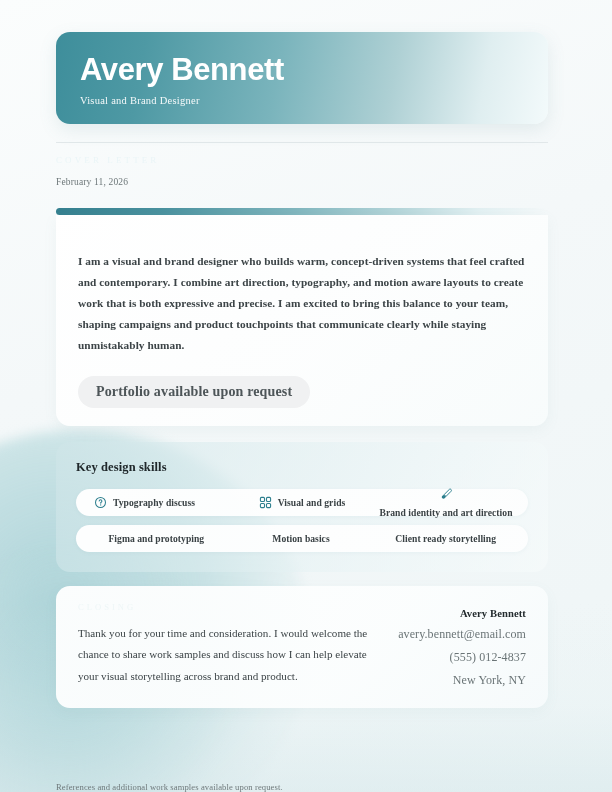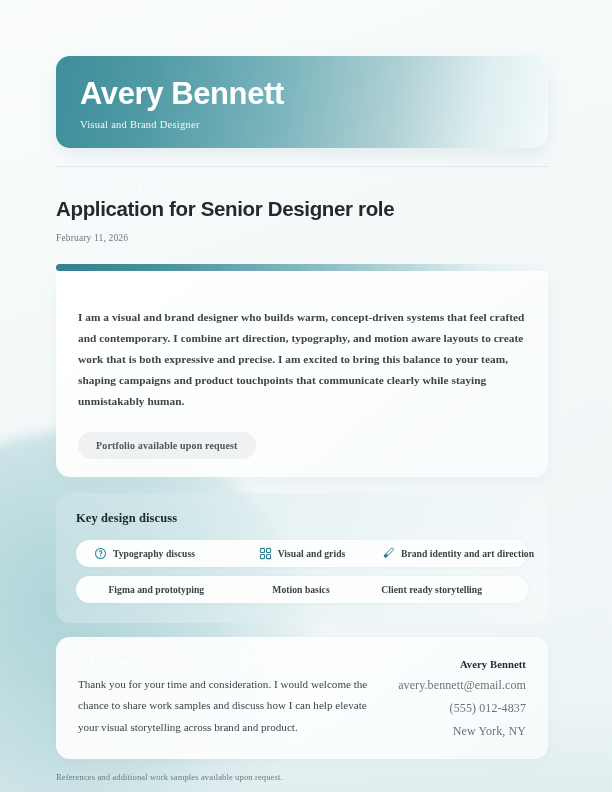--- a/index.html
+++ b/index.html
@@ -93,21 +93,21 @@
         rgba(255,255,255,0) 100%);
   }
 
   
   .page {
     position: relative;
     z-index: 1;
     width: 604px;
     height: 792px;
     box-sizing: border-box;
-    padding: 56px 56px 0 56px;
+    padding: 32px 56px 0 56px;
   }
 
   
   .banner {
     position: relative;
     height: 92px;
     border-radius: 14px;
     background: linear-gradient(100deg,
         #3e8e9b 0%,
         #4e99a4 18%,
@@ -218,21 +218,21 @@
     letter-spacing: 0.05px;
     max-width: 460px;
     font-weight: bold;
   }
   .note-pill {
     display: inline-block;
     margin-top: 20px;
     padding: 8px 18px;
     border-radius: 999px;
     background: #f0f1f2;
-    font-size: 10px;
+    font-size: 14px;
     font-weight: 700;
     color: #4d5558;
     letter-spacing: 0.15px;
   }
 
   
   .skills-card {
     margin-top: 16px;
     border-radius: 14px;
     padding: 18px 20px 20px 20px;
@@ -268,21 +268,21 @@
   .skill-cell {
     display: flex;
     align-items: center;
     gap: 6px;
     flex: 1 1 0;
     min-width: 0;
     padding: 0 8px;
     justify-content: center;
   }
   .skill-cell.first { justify-content: flex-start; padding-left: 10px; }
-  .skill-cell.last  { justify-content: space-between;  padding-right: 10px; }
+  .skill-cell.last  { justify-content: center;  padding-right: 10px; flex-direction: column; }
   .skill-icon {
     width: 13px;
     height: 13px;
     flex: 0 0 13px;
     display: block;
   }
   .skill-label {
     font-size: 9.6px;
     font-weight: 700;
     color: #3a4245;
@@ -339,21 +339,21 @@
     margin-top: 8px;
     font-size: 12px;
     color: #6a7476;
     letter-spacing: 0.1px;
   }
 
   
   .footer {
     position: absolute;
     left: 56px;
-    bottom: 10px;
+    bottom: 0;
     font-size: 8.6px;
     color: #6f797b;
     letter-spacing: 0.1px;
     z-index: 3;
   }
 </style>
 </head>
 <body>
 
 <div class="bg-layer">
@@ -368,34 +368,33 @@
 <div class="page">
 
   <div class="banner">
     <h1 class="banner-name">Avery Bennett</h1>
     <div class="banner-role">Visual and Brand Designer</div>
   </div>
 
   <div class="divider"></div>
 
   <div class="eyebrow">COVER LETTER</div>
-  <h2 class="doc-title">Application for Senior Designer role</h2>
   <div class="doc-date">February 11, 2026</div>
 
   <div class="accent-bar"></div>
   <div class="letter-card">
 
 
     <p class="letter-body">I am a visual and brand designer who builds warm, concept-driven systems that feel crafted and contemporary. I combine art direction, typography, and motion aware layouts to create work that is both expressive and precise. I am excited to bring this balance to your team, shaping campaigns and product touchpoints that communicate clearly while staying unmistakably human.</p>
 
     <div class="note-pill">Portfolio available upon request</div>
   </div>
 
   <div class="skills-card">
-    <div class="skills-title">Key design discuss</div>
+    <div class="skills-title">Key design skills</div>
 
     <div class="skill-row">
       <div class="skill-cell first">
         <svg class="skill-icon" viewBox="0 0 24 24">
           <circle cx="12" cy="12" r="9.2" fill="none" stroke="#2d7f8e" stroke-width="1.9"></circle>
           <path d="M9.6 9.3 a2.5 2.5 0 1 1 2.9 2.6 v1.4" fill="none" stroke="#2d7f8e" stroke-width="1.9" stroke-linecap="round"></path>
           <circle cx="12.3" cy="16.6" r="1.15" fill="#2d7f8e"></circle>
         </svg>
         <span class="skill-label">Typography discuss</span>
       </div>

